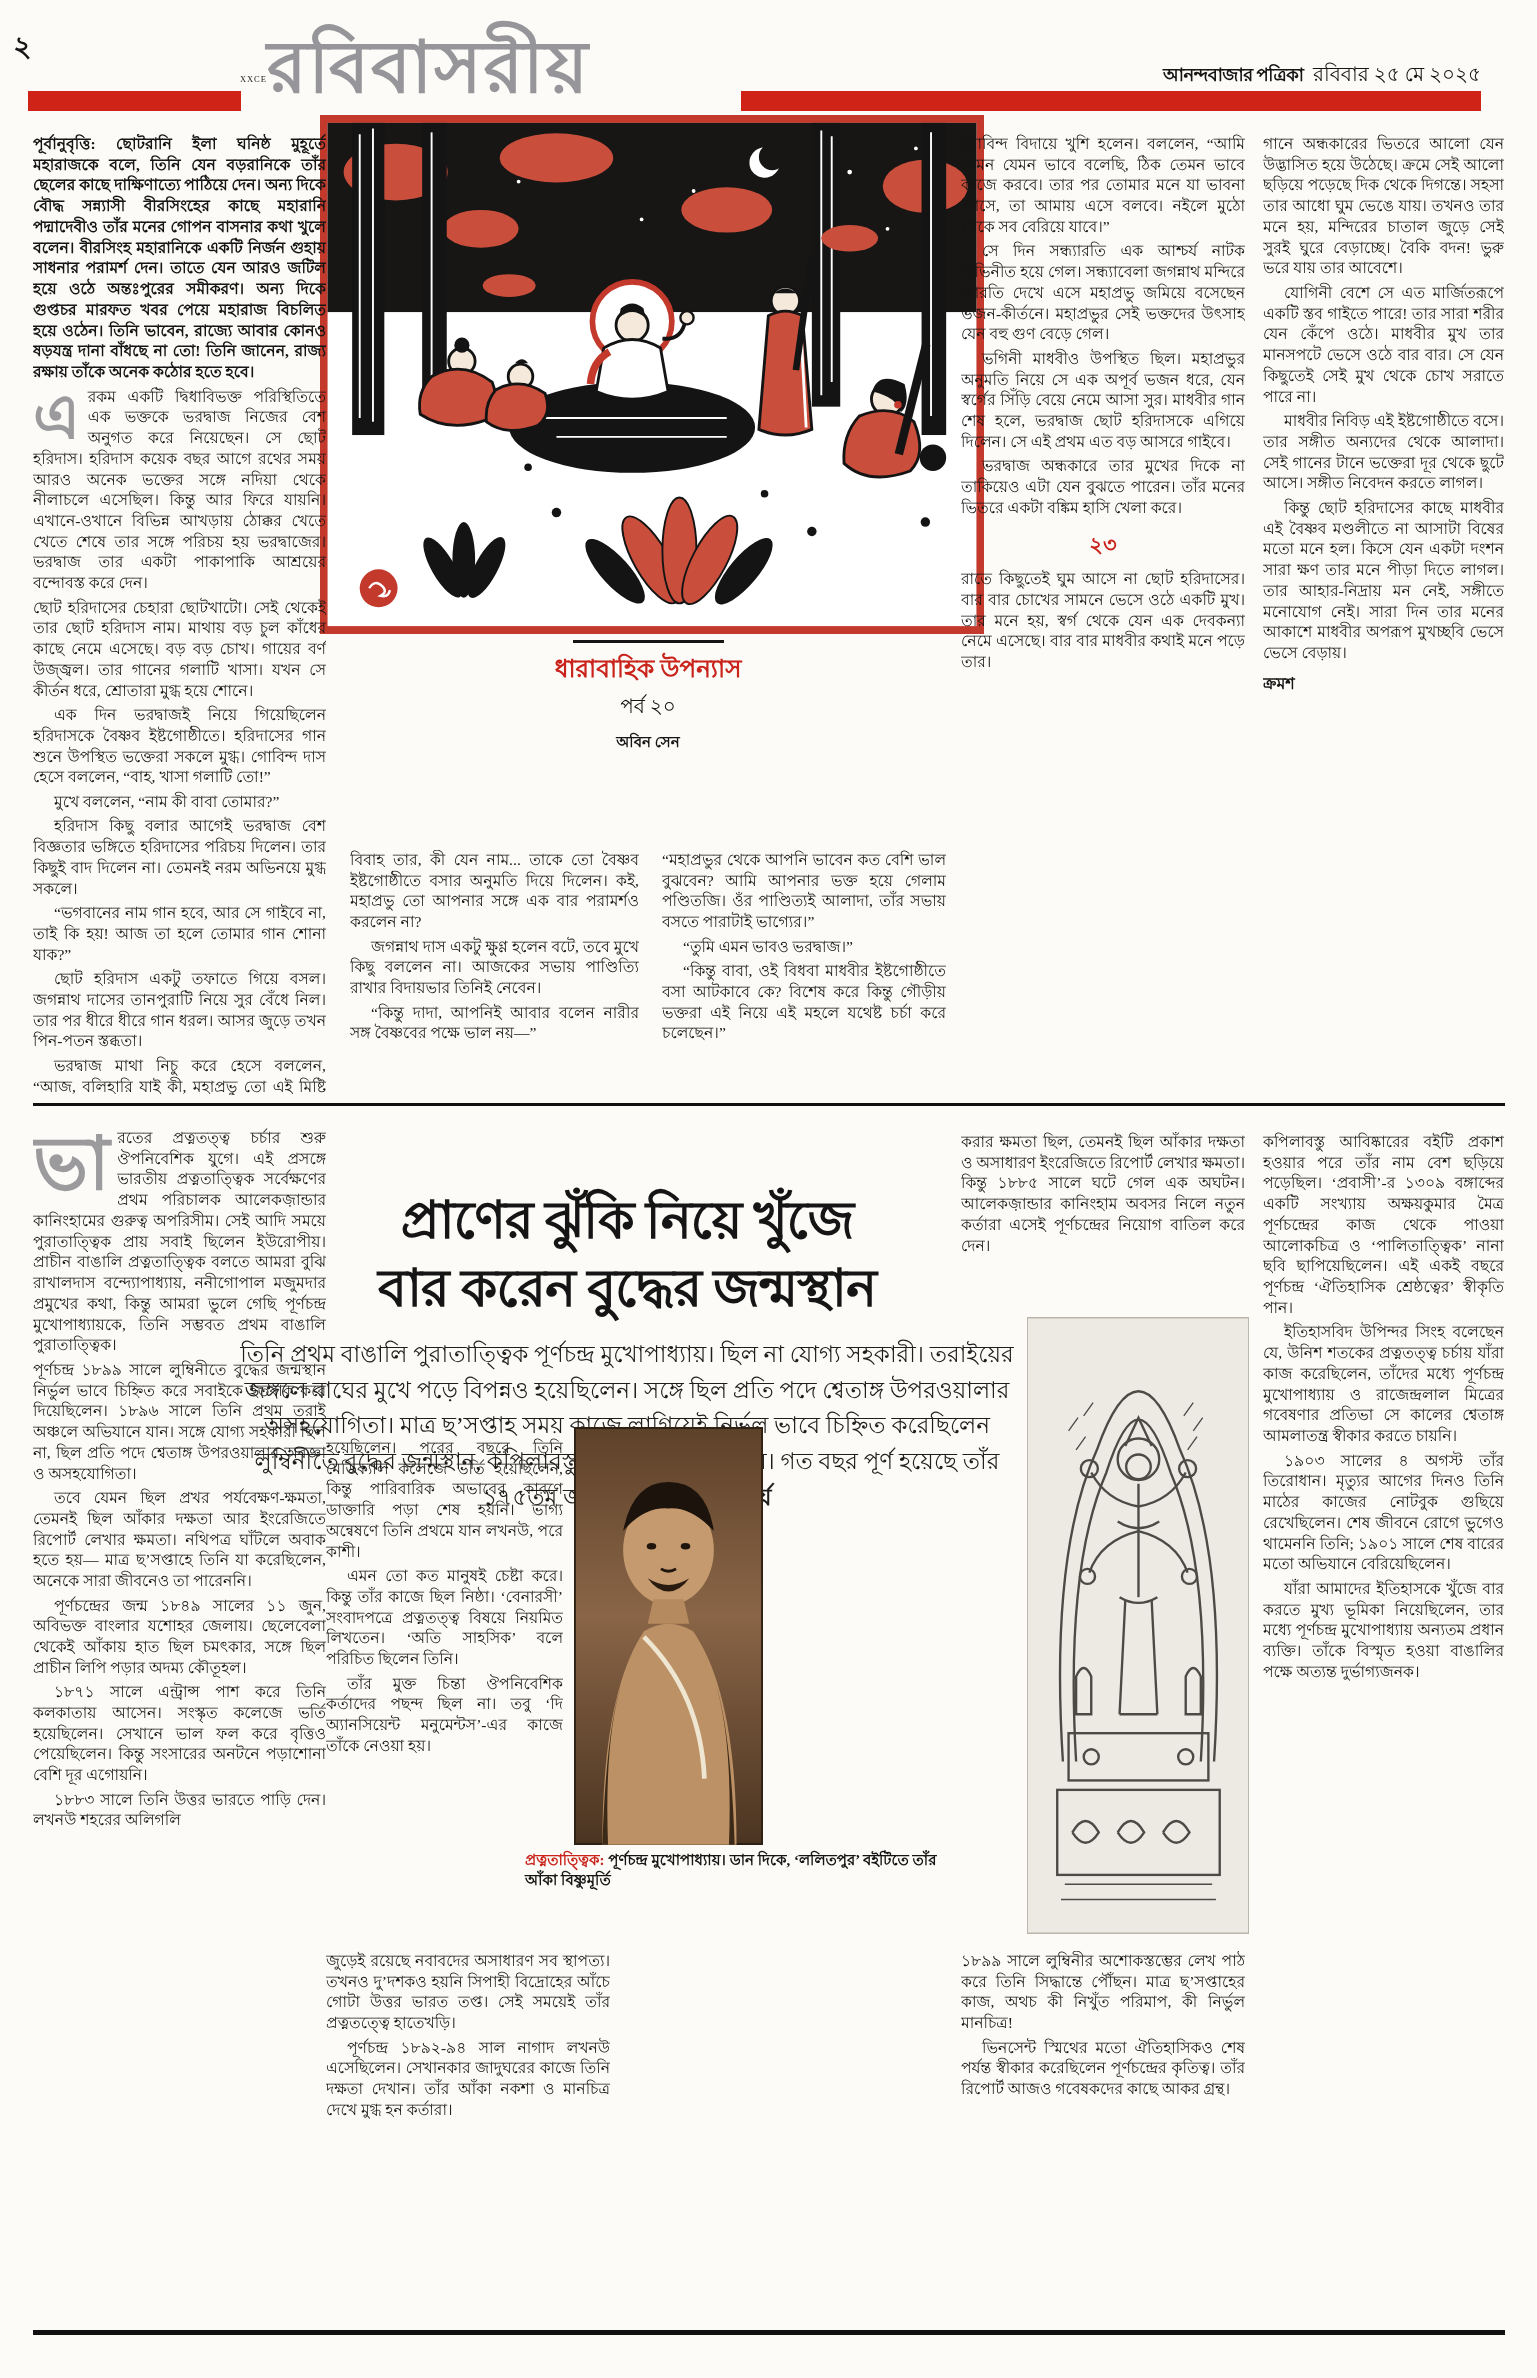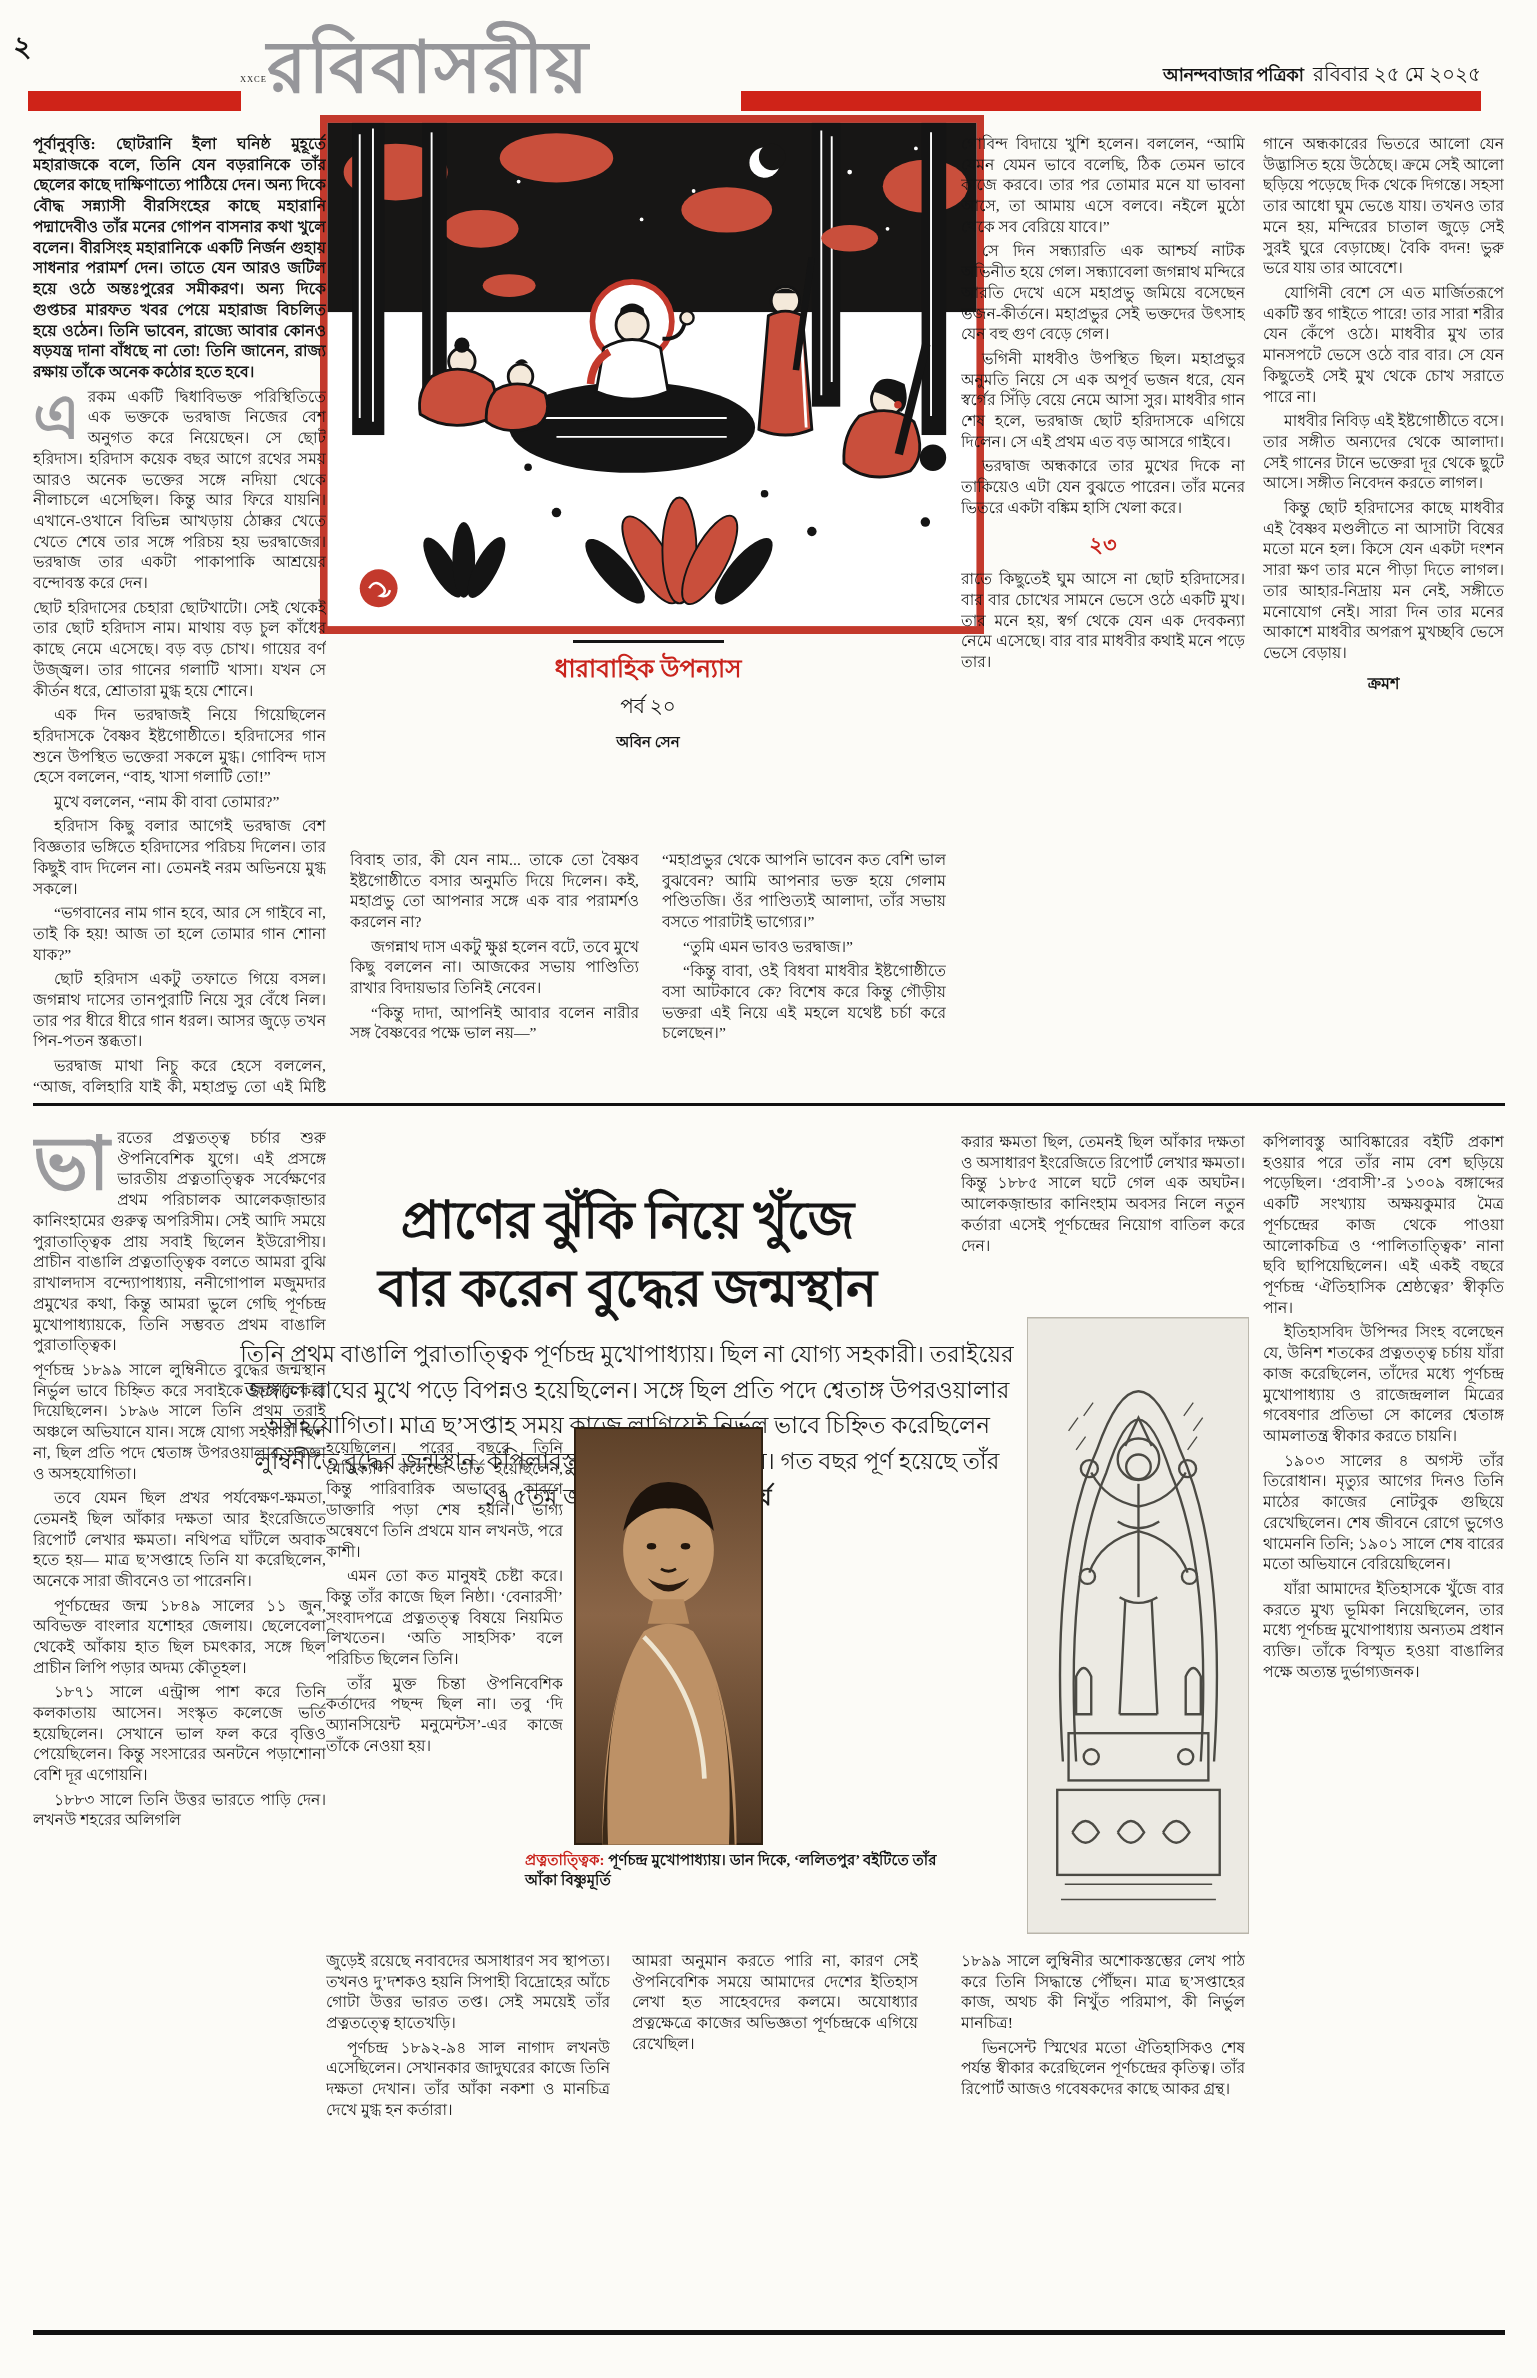--- a/index.html
+++ b/index.html
@@ -20,21 +20,21 @@
   .paper-date{font-size:20px;}
   
   .col{font-size:15.6px;line-height:1.33;text-align:justify;overflow:hidden;}
   .col p{margin:0 0 3.8px 0;text-indent:21px;}
   .col p:first-child{text-indent:0;}
   .recap{font-weight:bold;text-indent:0 !important;}
   .dropcap-p{text-indent:0 !important;}
   .dropcap{float:left;font-size:62px;line-height:.82;color:#9b9b9e;font-weight:bold;padding:5.7px 7.6px 0 0;}
   .dropcap.big{font-size:74px;}
   .sec-num{color:#c9231c;font-weight:bold;font-size:21px;text-align:center;margin:13.2px 0 9.5px;}
-  .kramash{text-align:center;font-weight:bold;font-size:16px;margin-top:9.5px;}
+  .kramash{text-align:left;font-weight:bold;font-size:16px;margin-top:9.5px;}
   
   .novel-head{left:350px;top:640px;width:596px;text-align:center;}
   .kicker-rule{width:151px;height:2.8px;background:#151515;margin:0 auto 7.6px;}
   .kicker{color:#c9231c;font-weight:bold;font-size:24.6px;}
   .part{font-size:20px;margin-top:1px;}
   .author{font-size:15px;font-weight:bold;margin-top:5.7px;}
   .novel-title{font-size:61px;font-weight:bold;line-height:1.05;margin-top:9.5px;letter-spacing:-0.9px;}
   
   .rule-mid{left:33px;top:1103px;width:1472px;height:2.8px;background:#111;}
   .rule-bot{left:33px;top:2330px;width:1472px;height:4.7px;background:#111;}
@@ -317,21 +317,20 @@
 
 <div class="abs caption">
   <span class="caption-lead">প্রত্নতাত্ত্বিক:</span><span> পূর্ণচন্দ্র মুখোপাধ্যায়। ডান দিকে, ‘ললিতপুর’ বইটিতে তাঁর আঁকা বিষ্ণুমূর্তি</span>
 </div>
 
 <div class="abs col" style="left:326px;top:1951px;width:284px;height:371px;">
     <p>জুড়েই রয়েছে নবাবদের অসাধারণ সব স্থাপত্য। তখনও দু’দশকও হয়নি সিপাহী বিদ্রোহের আঁচে গোটা উত্তর ভারত তপ্ত। সেই সময়েই তাঁর প্রত্নতত্ত্বে হাতেখড়ি।</p>
     <p>পূর্ণচন্দ্র ১৮৯২-৯৪ সাল নাগাদ লখনউ এসেছিলেন। সেখানকার জাদুঘরের কাজে তিনি দক্ষতা দেখান। তাঁর আঁকা নকশা ও মানচিত্র দেখে মুগ্ধ হন কর্তারা।</p>
   </div>
 <div class="abs col" style="left:632px;top:1951px;width:286px;height:371px;">
-    <p>আমরা অনুমান করতে পারি না, কারণ সেই ঔপনিবেশিক সময়ে আমাদের দেশের ইতিহাস লেখা হত সাহেবদের কলমে। অযোধ্যার প্রত্নক্ষেত্রে কাজের অভিজ্ঞতা পূর্ণচন্দ্রকে এগিয়ে রেখেছিল।</p>
   </div>
 <div class="abs col" style="left:961px;top:1951px;width:284px;height:371px;">
     <p>১৮৯৯ সালে লুম্বিনীর অশোকস্তম্ভের লেখ পাঠ করে তিনি সিদ্ধান্তে পৌঁছন। মাত্র ছ’সপ্তাহের কাজ, অথচ কী নিখুঁত পরিমাপ, কী নির্ভুল মানচিত্র!</p>
     <p>ভিনসেন্ট স্মিথের মতো ঐতিহাসিকও শেষ পর্যন্ত স্বীকার করেছিলেন পূর্ণচন্দ্রের কৃতিত্ব। তাঁর রিপোর্ট আজও গবেষকদের কাছে আকর গ্রন্থ।</p>
   </div>
 
 <div class="abs rule-bot"></div>
 
 
 </body></html>

